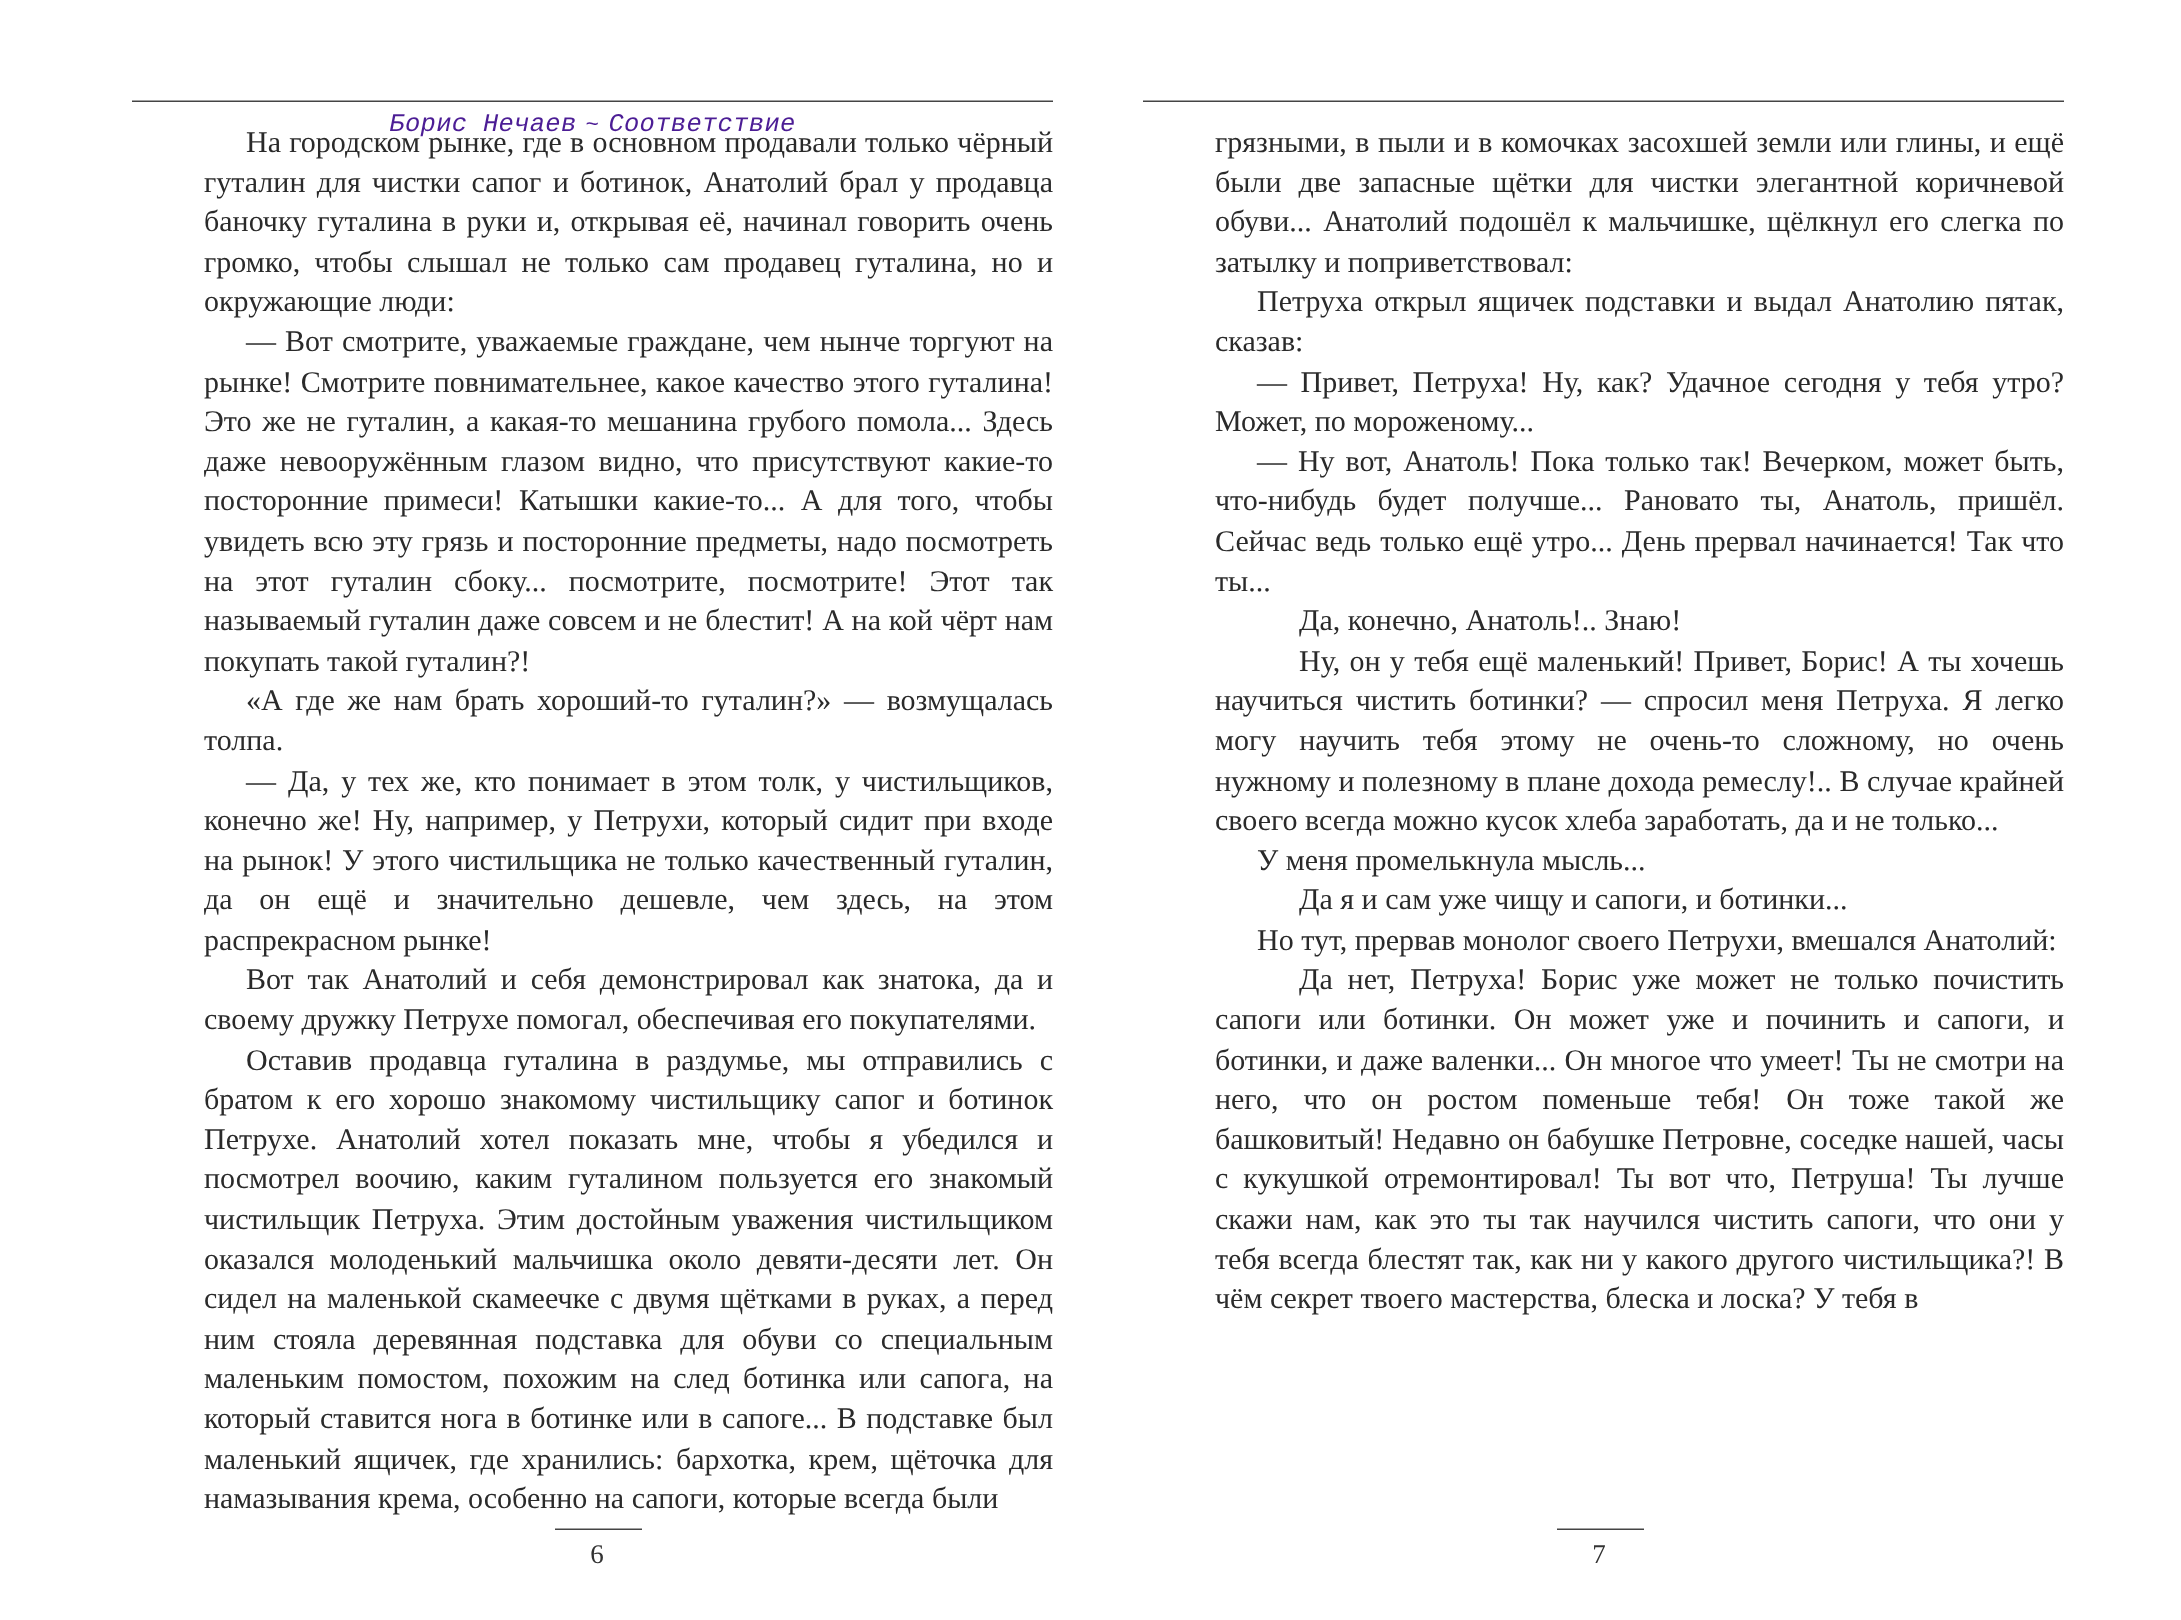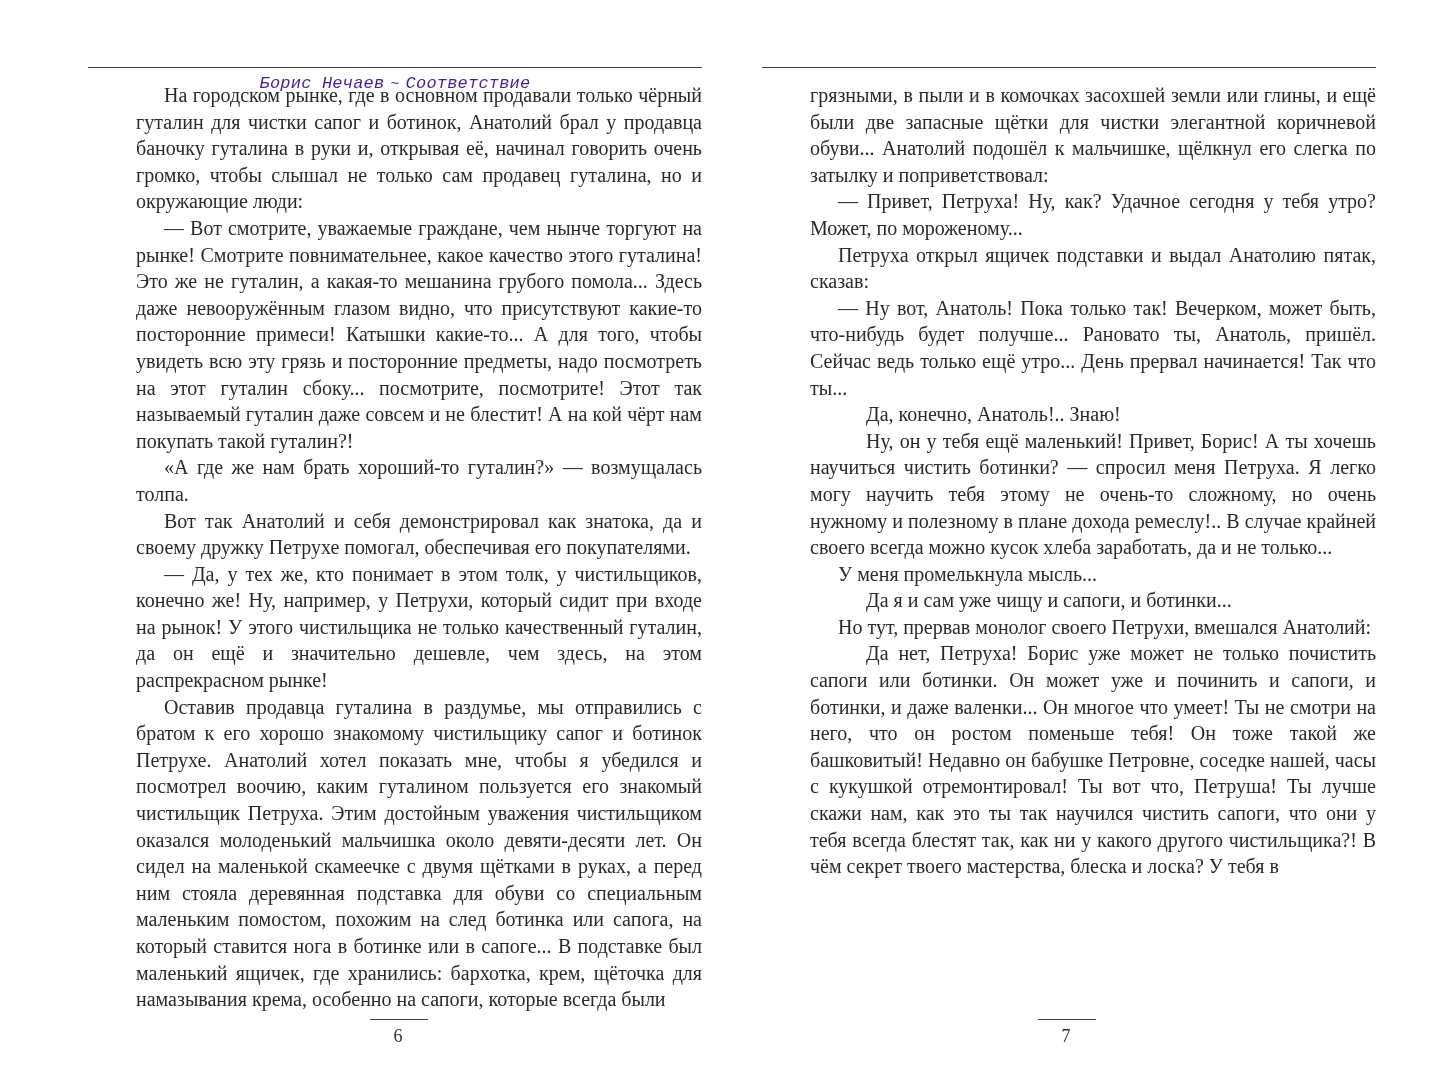--- a/index.html
+++ b/index.html
@@ -26,34 +26,34 @@
 
 <div class="page left">
   <div class="running-head">
     <span>Борис Нечаев</span><span class="tilde">~</span><span>Соответствие</span>
   </div>
   <div class="rule"></div>
   <div class="body-text">
     <p>На городском рынке, где в основном продавали только чёрный гуталин для чистки сапог и ботинок, Анатолий брал у продавца баночку гуталина в руки и, открывая её, начинал говорить очень громко, чтобы слышал не только сам продавец гуталина, но и окружающие люди:</p>
     <p>— Вот смотрите, уважаемые граждане, чем нынче торгуют на рынке! Смотрите повнимательнее, какое качество этого гуталина! Это же не гуталин, а какая-то мешанина грубого помола... Здесь даже невооружённым глазом видно, что присутствуют какие-то посторонние примеси! Катышки какие-то... А для того, чтобы увидеть всю эту грязь и посторонние предметы, надо посмотреть на этот гуталин сбоку... посмотрите, посмотрите! Этот так называемый гуталин даже совсем и не блестит! А на кой чёрт нам покупать такой гуталин?!</p>
     <p>«А где же нам брать хороший-то гуталин?» — возмущалась толпа.</p>
+    <p>— Да, у тех же, кто понимает в этом толк, у чистильщиков, конечно же! Ну, например, у Петрухи, который сидит при входе на рынок! У этого чистильщика не только качественный гуталин, да он ещё и значительно дешевле, чем здесь, на этом распрекрасном рынке!</p>
     <p>Вот так Анатолий и себя демонстрировал как знатока, да и своему дружку Петрухе помогал, обеспечивая его покупателями.</p>
-    <p>— Да, у тех же, кто понимает в этом толк, у чистильщиков, конечно же! Ну, например, у Петрухи, который сидит при входе на рынок! У этого чистильщика не только качественный гуталин, да он ещё и значительно дешевле, чем здесь, на этом распрекрасном рынке!</p>
     <p>Оставив продавца гуталина в раздумье, мы отправились с братом к его хорошо знакомому чистильщику сапог и ботинок Петрухе. Анатолий хотел показать мне, чтобы я убедился и посмотрел воочию, каким гуталином пользуется его знакомый чистильщик Петруха. Этим достойным уважения чистильщиком оказался молоденький мальчишка около девяти-десяти лет. Он сидел на маленькой скамеечке с двумя щётками в руках, а перед ним стояла деревянная подставка для обуви со специальным маленьким помостом, похожим на след ботинка или сапога, на который ставится нога в ботинке или в сапоге... В подставке был маленький ящичек, где хранились: бархотка, крем, щёточка для намазывания крема, особенно на сапоги, которые всегда были</p>
   </div>
   <div class="folio-rule"></div>
   <div class="folio">6</div>
 </div>
 
 <div class="page right">
   <div class="rule"></div>
   <div class="body-text">
     <p class="noindent">грязными, в пыли и в комочках засохшей земли или глины, и ещё были две запасные щётки для чистки элегантной коричневой обуви... Анатолий подошёл к мальчишке, щёлкнул его слегка по затылку и поприветствовал:</p>
+    <p>Петруха открыл ящичек подставки и выдал Анатолию пятак, сказав:</p>
     <p>— Привет, Петруха! Ну, как? Удачное сегодня у тебя утро? Может, по мороженому...</p>
-    <p>Петруха открыл ящичек подставки и выдал Анатолию пятак, сказав:</p>
     <p>— Ну вот, Анатоль! Пока только так! Вечерком, может быть, что-нибудь будет получше... Рановато ты, Анатоль, пришёл. Сейчас ведь только ещё утро... День прервал начинается! Так что ты...</p>
     <p class="deep">Да, конечно, Анатоль!.. Знаю!</p>
     <p class="deep">Ну, он у тебя ещё маленький! Привет, Борис! А ты хочешь научиться чистить ботинки? — спросил меня Петруха. Я легко могу научить тебя этому не очень-то сложному, но очень нужному и полезному в плане дохода ремеслу!.. В случае крайней своего всегда можно кусок хлеба заработать, да и не только...</p>
     <p>У меня промелькнула мысль...</p>
     <p class="deep">Да я и сам уже чищу и сапоги, и ботинки...</p>
     <p>Но тут, прервав монолог своего Петрухи, вмешался Анатолий:</p>
     <p class="deep">Да нет, Петруха! Борис уже может не только почистить сапоги или ботинки. Он может уже и починить и сапоги, и ботинки, и даже валенки... Он многое что умеет! Ты не смотри на него, что он ростом поменьше тебя! Он тоже такой же башковитый! Недавно он бабушке Петровне, соседке нашей, часы с кукушкой отремонтировал! Ты вот что, Петруша! Ты лучше скажи нам, как это ты так научился чистить сапоги, что они у тебя всегда блестят так, как ни у какого другого чистильщика?! В чём секрет твоего мастерства, блеска и лоска? У тебя в</p>
   </div>
   <div class="folio-rule"></div>
   <div class="folio">7</div>

